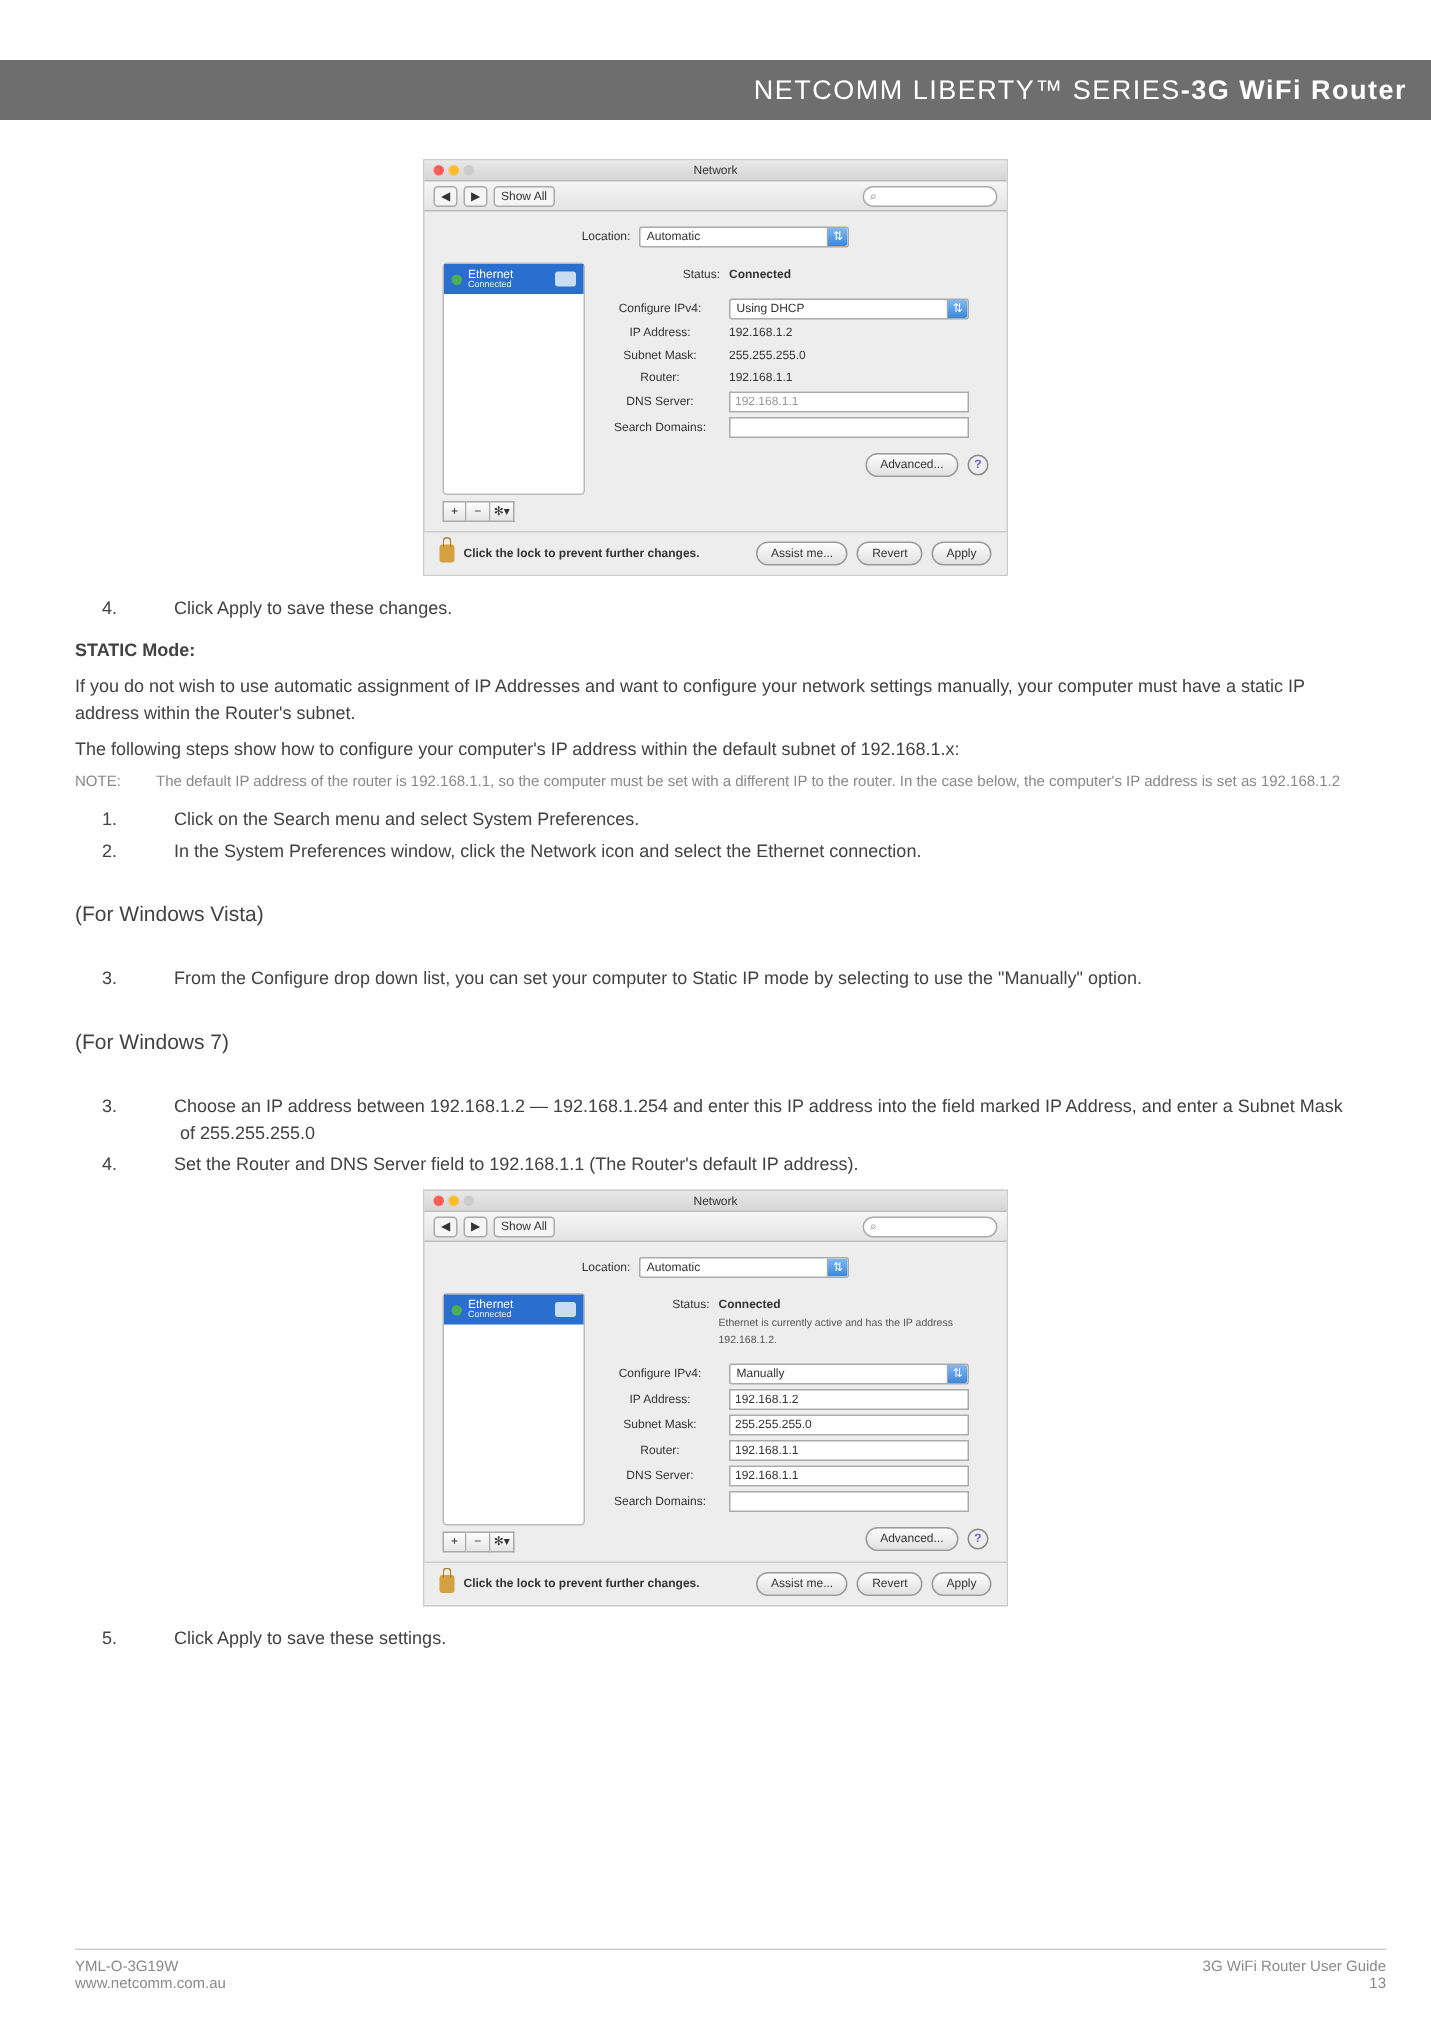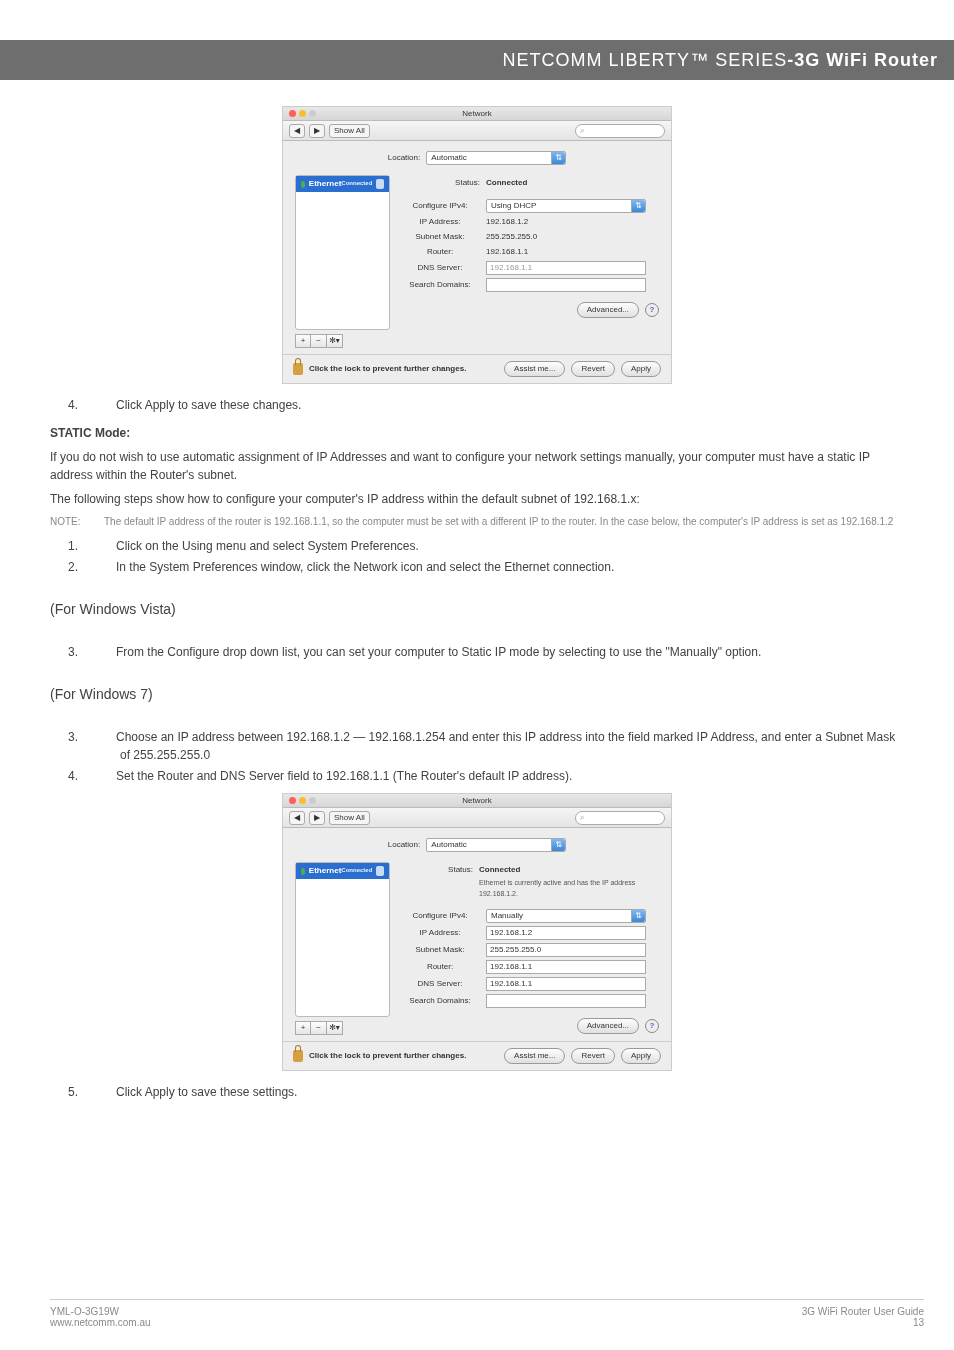--- a/index.html
+++ b/index.html
@@ -21,21 +21,21 @@
   .showall-btn { border: 1px solid #aaa; border-radius: 3px; background: #f5f5f5; padding: 0 4px; height: 14px; display: inline-flex; align-items: center; }
   .search-pill { margin-left: auto; border: 1px solid #aaa; border-radius: 8px; background: #fff; width: 90px; height: 14px; display: flex; align-items: center; padding-left: 4px; color: #888; }
   .mac-body { padding: 10px 12px 6px 12px; }
   .location-row { display: flex; align-items: center; justify-content: center; gap: 6px; margin-bottom: 10px; }
   .mac-select { border: 1px solid #aaa; height: 14px; display: inline-flex; align-items: flex-end; padding: 0 4px; background: #fff; border-radius: 2px; position: relative; }
   .sel-cap { position: absolute; right: 0; top: 0; bottom: 0; width: 14px; background: linear-gradient(#7db9f5,#3d87d6); border-left: 1px solid #aaa; display:flex; align-items:center; justify-content:center; color:#fff; border-radius: 0 2px 2px 0; }
   .pane-row { display: flex; gap: 10px; }
   .sidebar-list { width: 95px; height: 155px; background: #fff; border: 1px solid #bbb; border-radius: 3px; }
   .sidebar-item { background: #2a6fcf; color: #fff; padding: 3px 5px; display: flex; align-items: center; gap: 4px; }
   .status-dot-sm { width: 7px; height: 7px; border-radius: 50%; background: #4caf50; }
-  .sidebar-item .txts { display: flex; line-height: 1; font-weight: bold; }
+  .sidebar-item .txts { display: flex; flex-direction: column; line-height: 1; }
   .sidebar-item .sub { font-size: 6px; opacity: .9; }
   .plug-icon { margin-left: auto; width: 14px; height: 10px; background: #c8ddf1; border-radius: 2px; }
   .detail-pane { flex: 1; }
   .status-row { display: flex; gap: 6px; margin: 2px 0 10px 0; }
   .status-row .lbl { width: 80px; text-align: right; }
   .status-row .val { font-weight: bold; }
   .status-extra { font-size: 7px; color: #555; margin-top: 2px; }
   .form-row { display: flex; align-items: center; gap: 6px; margin-bottom: 3px; }
   .form-row .lbl { width: 80px; text-align: center; }
   .static-val { text-align: left; }
@@ -180,21 +180,21 @@
   <p class="section-title">STATIC Mode:</p>
   <p class="body">If you do not wish to use automatic assignment of IP Addresses and want to configure your network settings manually, your computer must have a static IP address within the Router's subnet.</p>
   <p class="body">The following steps show how to configure your computer's IP address within the default subnet of 192.168.1.x:</p>
 
   <div class="note-row">
     <span class="tag">NOTE:</span>
     <span class="txt">The default IP address of the router is 192.168.1.1, so the computer must be set with a different IP to the router. In the case below, the computer's IP address is set as 192.168.1.2</span>
   </div>
 
   <ol class="num-list">
-    <li><span class="n">1.</span><span>Click on the Using menu and select System Preferences.</span></li>
+    <li><span class="n">1.</span><span>Click on the Search menu and select System Preferences.</span></li>
     <li><span class="n">2.</span><span>In the System Preferences window, click the Network icon and select the Ethernet connection.</span></li>
   </ol>
 
   <p class="group-lbl">(For Windows Vista)</p>
   <ol class="num-list">
     <li><span class="n">3.</span><span>From the Configure drop down list, you can set your computer to Static IP mode by selecting to use the "Manually" option.</span></li>
   </ol>
 
   <p class="group-lbl">(For Windows 7)</p>
   <ol class="num-list">

